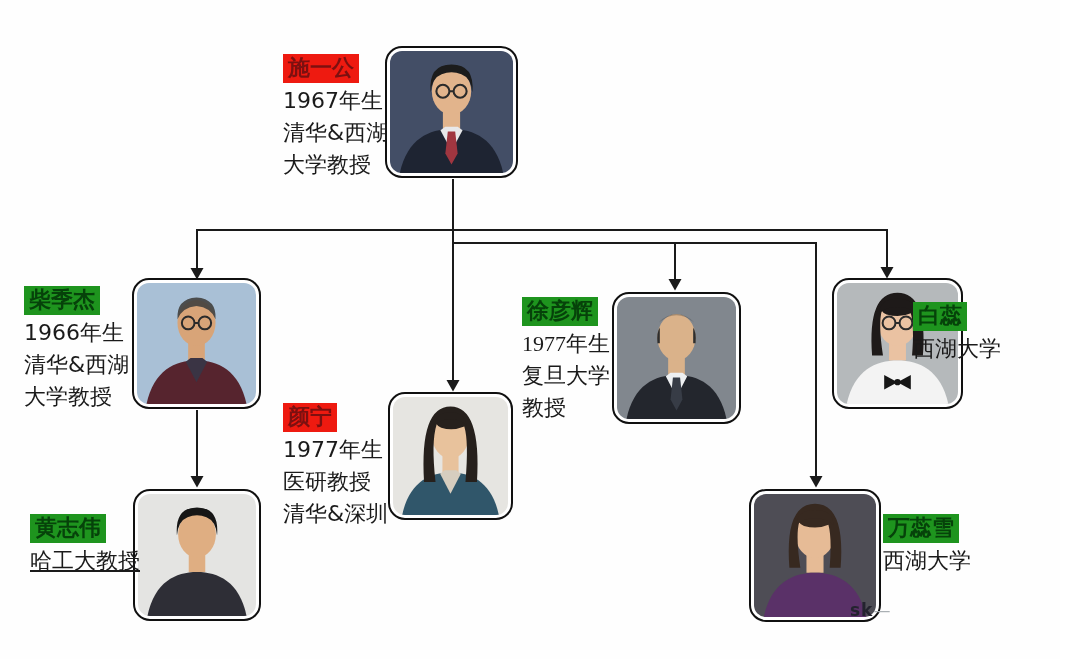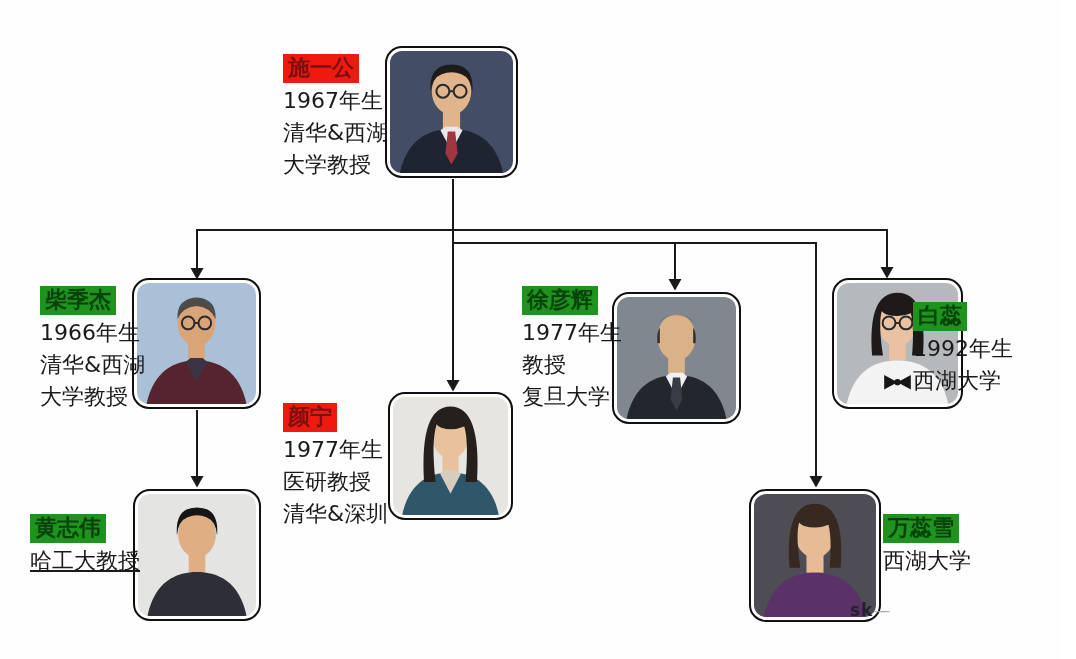--- a/index.html
+++ b/index.html
@@ -26,24 +26,24 @@
   
   .ph-shiyigong{left:385px;top:46px;width:133px;height:132px;}
   .ph-chaijijie{left:132px;top:278px;width:129px;height:131px;}
   .ph-huangzhiwei{left:133px;top:489px;width:128px;height:132px;}
   .ph-yanning{left:388px;top:392px;width:125px;height:128px;}
   .ph-xuyanhui{left:612px;top:292px;width:129px;height:132px;}
   .ph-bairui{left:832px;top:278px;width:131px;height:131px;}
   .ph-wanruixue{left:749px;top:489px;width:132px;height:133px;}
 
   .lbl-shiyigong{left:283px;top:52px;}
-  .lbl-chaijijie{left:40px;top:284px;}
+  .lbl-chaijijie{left:24px;top:284px;}
   .lbl-huangzhiwei{left:30px;top:512px;text-decoration:underline;}
   .lbl-yanning{left:283px;top:401px;}
-  .lbl-xuyanhui{left:522px;top:284px;}
+  .lbl-xuyanhui{left:522px;top:295px;font-family:Liberation Serif, serif;}
   .lbl-bairui{left:913px;top:300px;}
   .lbl-wanruixue{left:883px;top:512px;}
 
   .watermark{
     position:absolute;left:850px;top:600px;font-size:17px;font-weight:bold;
     color:#23232e;letter-spacing:1px;
   }
   .watermark .dash{color:#aab0b4;font-weight:normal;}
 </style>
 </head>
@@ -180,22 +180,22 @@
               <path d="M34,38 Q33,29 36,25 L36,38 Z" fill="#2e2e2e"></path>
               <path d="M66,38 Q67,29 64,25 L64,38 Z" fill="#2e2e2e"></path>
               <path d="M35,21 Q50,9 65,21 Q58,14 50,14 Q42,14 35,21 Z" fill="#2e2e2e" opacity="0.3"></path>
             </svg>
           </div>
     </div>
     <div class="person-label lbl-xuyanhui">
       <span class="tag green">徐彦辉</span>
       <div class="lines">
             <div>1977年生</div>
+            <div>复旦大学</div>
             <div>教授</div>
-            <div>复旦大学</div>
           </div>
     </div>
   </div>
 
   <div class="person">
     <div class="frame ph-bairui">
       <div class="pic">
             <svg viewBox="0 0 100 100" preserveAspectRatio="none" xmlns="http://www.w3.org/2000/svg">
               <rect width="100" height="100" fill="#b5b9bb"></rect>
               <rect x="43" y="46" width="14" height="18" fill="#eac2a2"></rect>
@@ -210,21 +210,20 @@
                 <circle cx="43" cy="33" r="5.3"></circle>
                 <circle cx="57" cy="33" r="5.3"></circle>
                 <line x1="48.2" y1="33" x2="51.8" y2="33"></line>
               </g>
             </svg>
           </div>
     </div>
     <div class="person-label lbl-bairui">
       <span class="tag green">白蕊</span>
       <div class="lines">
-            <div>1992年生</div>
             <div>西湖大学</div>
           </div>
     </div>
   </div>
 
   <div class="person">
     <div class="frame ph-wanruixue">
       <div class="pic">
             <svg viewBox="0 0 100 100" preserveAspectRatio="none" xmlns="http://www.w3.org/2000/svg">
               <rect width="100" height="100" fill="#4e4d55"></rect>

